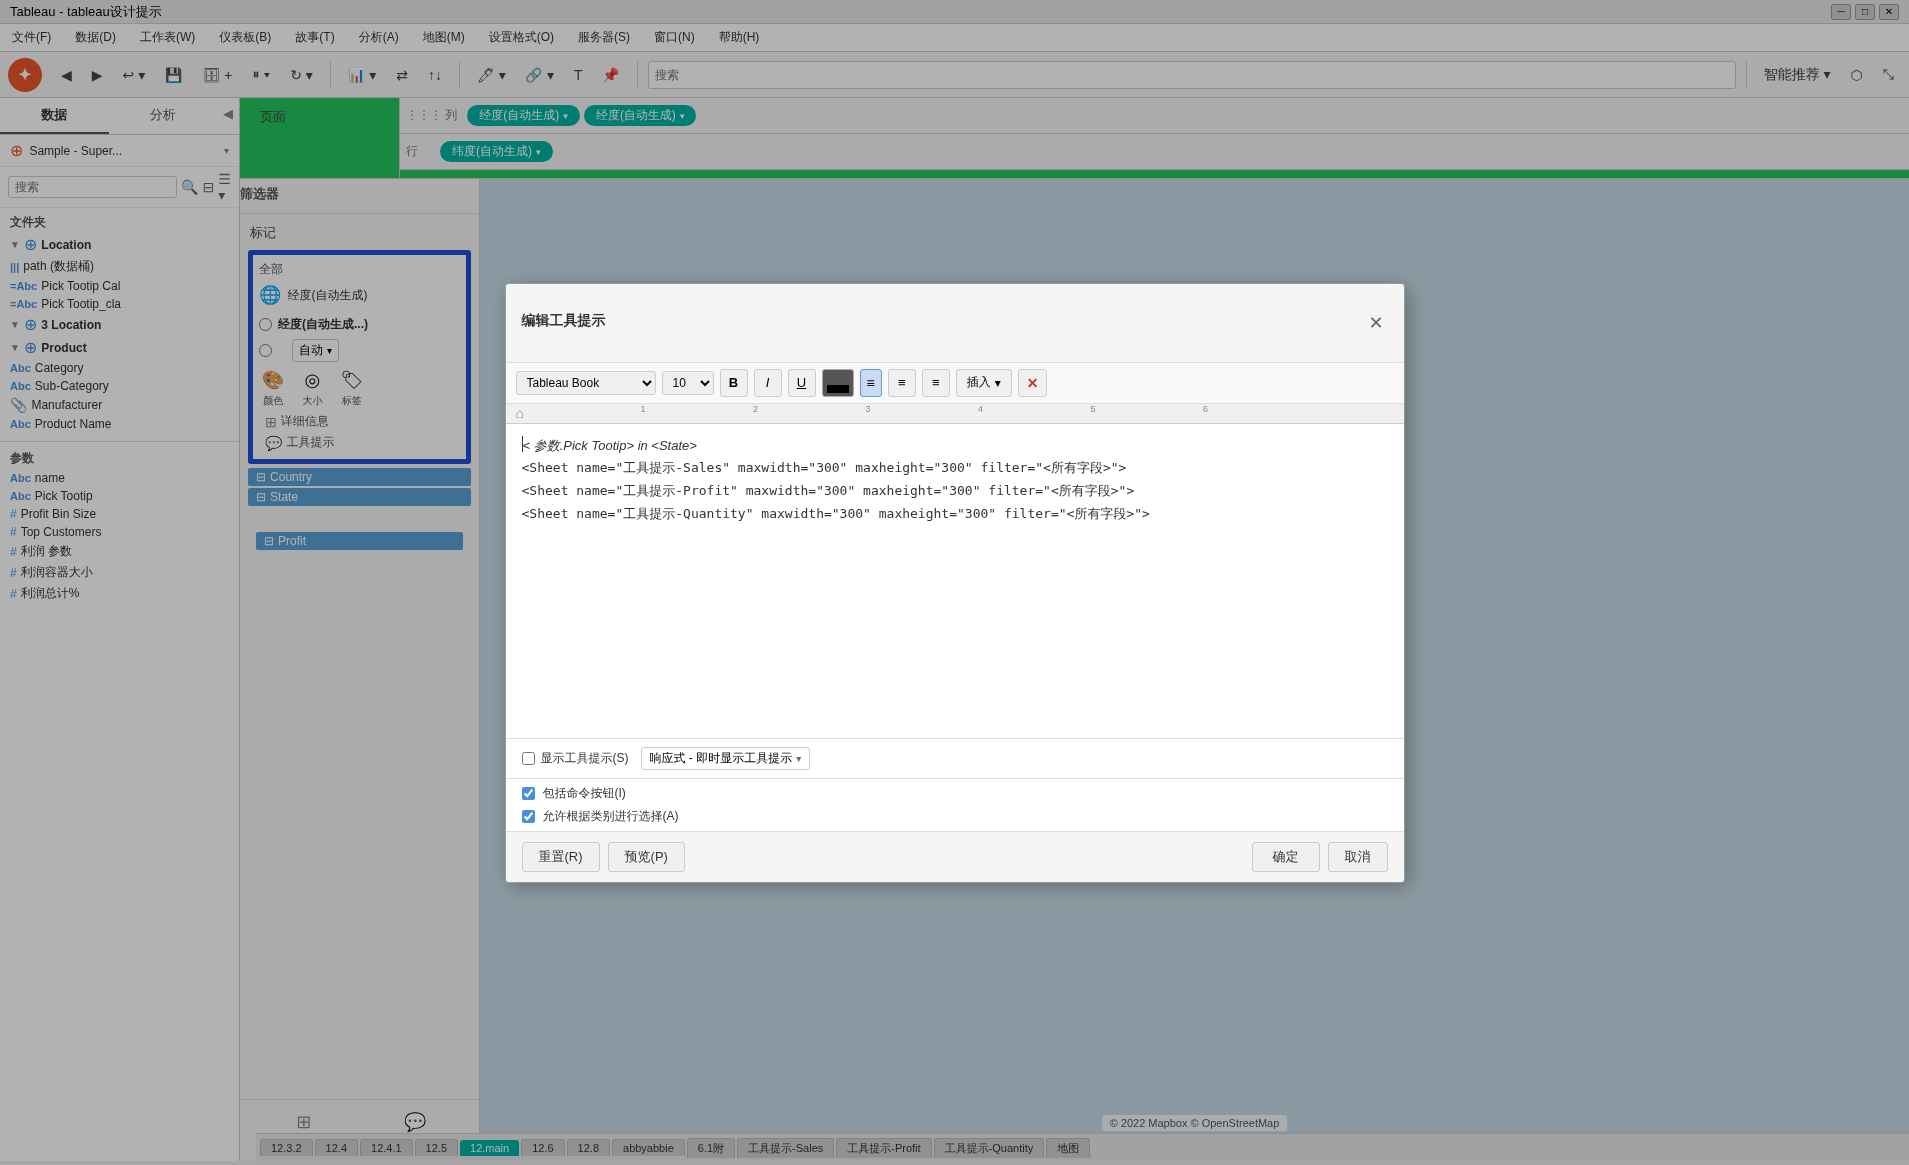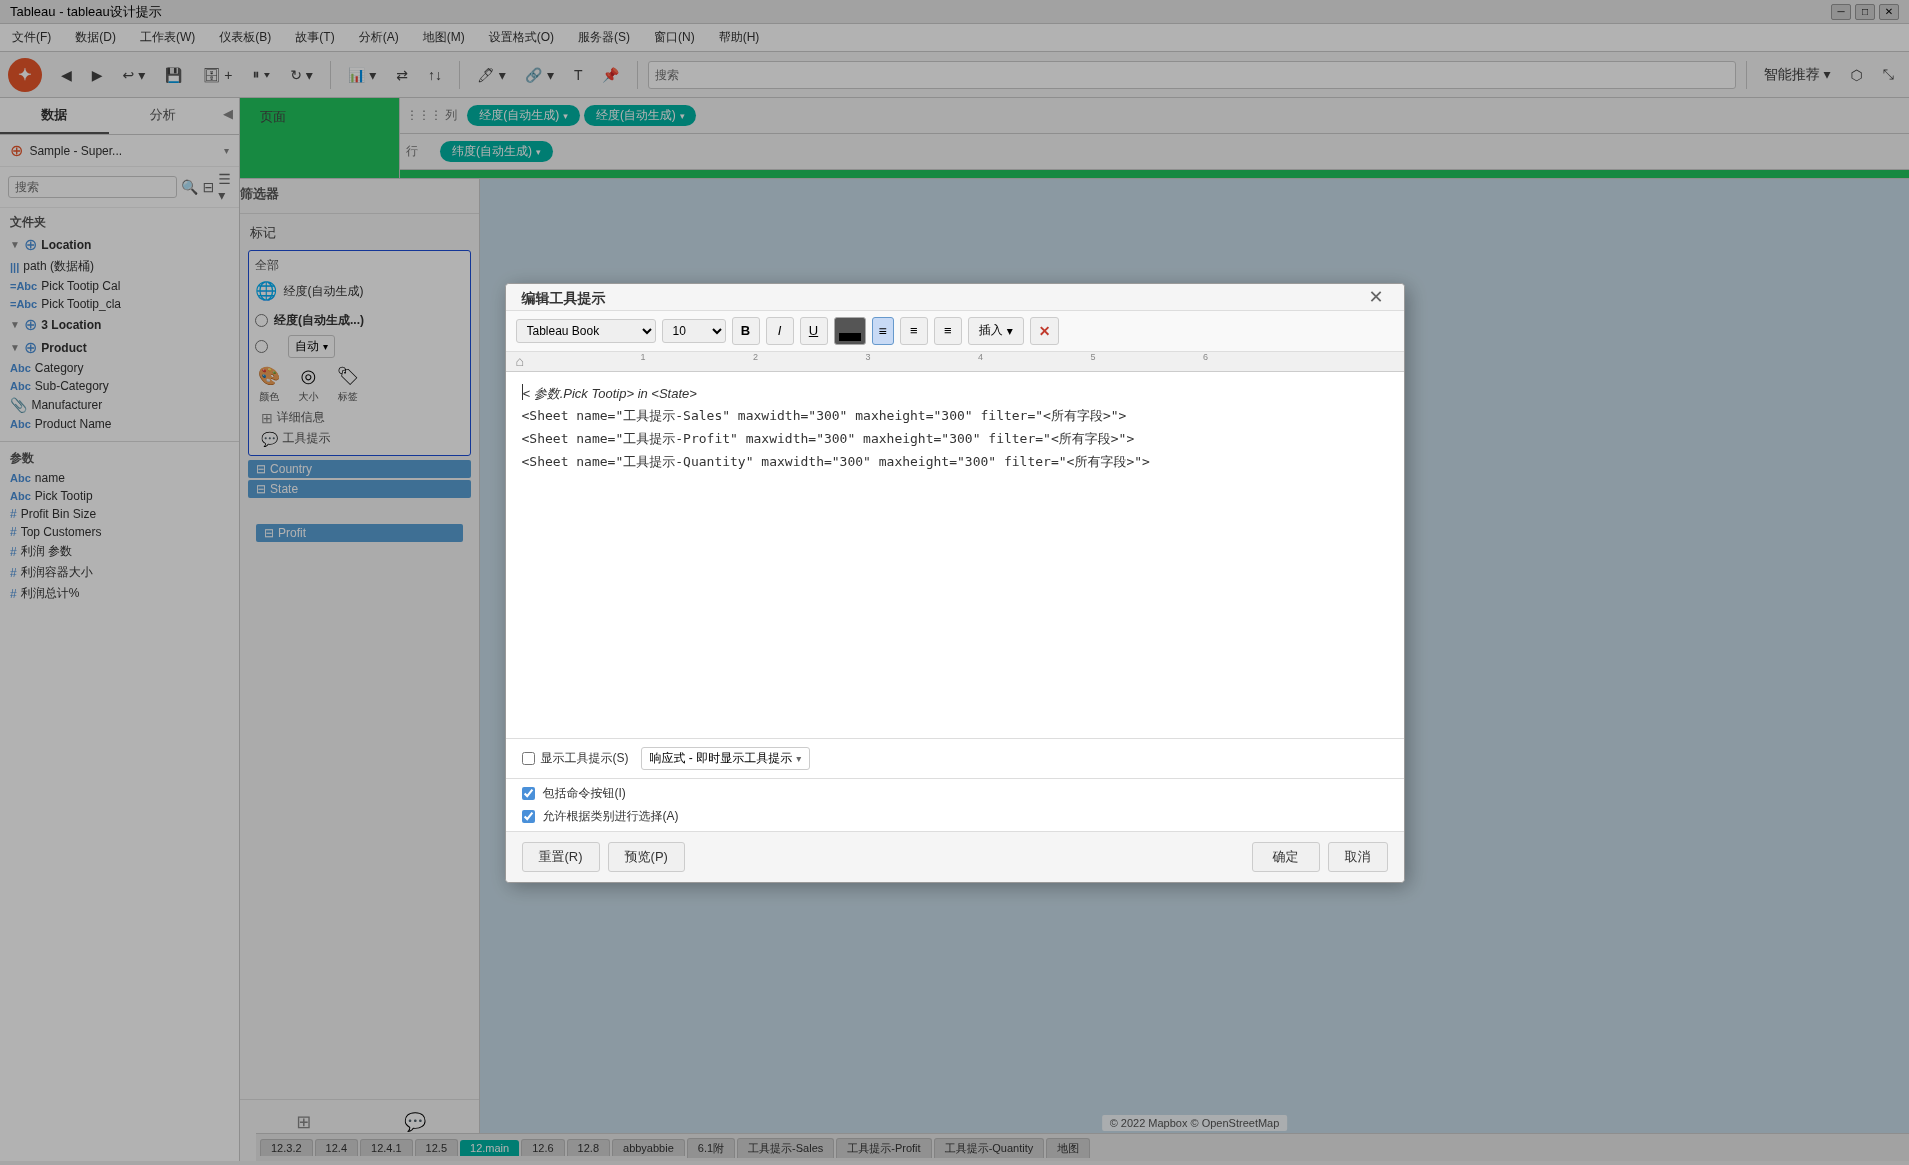--- a/index.html
+++ b/index.html
@@ -53,44 +53,44 @@
     .field-pill .chevron { font-size: 9px; }
 
     
     .map-area { flex: 1; background: #c8dce8; position: relative; display: flex; align-items: center; justify-content: center; }
 
     
     .left-sidebar { width: 240px; background: #f5f5f5; border-right: 1px solid #ccc; display: flex; flex-direction: column; overflow-y: auto; }
     .left-sidebar-section { border-bottom: 1px solid #ddd; padding: 6px 0; }
     .sidebar-section-title { font-size: 13px; color: #444; padding: 4px 10px; font-weight: normal; }
 
-    .marks-card { background: #fff; border: 1px solid #1d4ed8; border-radius: 3px; margin: 4px 8px; padding: 6px; }
+    .marks-card { background: #fff; border: 5px solid #1d4ed8; border-radius: 3px; margin: 4px 8px; padding: 6px; }
     .marks-card-title { font-size: 12px; color: #555; margin-bottom: 6px; }
     .marks-type-row { display: flex; align-items: center; gap: 6px; margin-bottom: 8px; }
     .marks-type-label { font-size: 12px; color: #333; }
     .marks-buttons { display: flex; gap: 12px; }
     .mark-btn { display: flex; flex-direction: column; align-items: center; gap: 3px; cursor: pointer; padding: 3px; border-radius: 3px; }
     .mark-btn-icon { font-size: 18px; }
     .mark-btn-text { font-size: 10px; color: #555; }
     .mark-detail-row { display: flex; align-items: center; gap: 4px; padding: 2px 6px; cursor: pointer; font-size: 12px; }
 
     
     .location-pill { display: flex; align-items: center; gap: 4px; padding: 2px 8px; margin: 2px 8px; background: #5a9fd4; border-radius: 2px; cursor: pointer; }
 
     
     .modal-overlay { position: fixed; top: 0; left: 0; width: 100%; height: 100%; background: rgba(0,0,0,0.3); z-index: 100; display: flex; align-items: center; justify-content: center; }
     .modal { background: #fff; border: 1px solid #999; border-radius: 4px; width: 900px; height: 600px; display: flex; flex-direction: column; box-shadow: 4px 4px 20px rgba(0,0,0,0.3); }
-    .modal-header { display: flex; align-items: flex-end; justify-content: space-between; padding: 2px 16px; border-bottom: 1px solid #ddd; background: #f5f5f5; border-radius: 4px 4px 0 0; }
+    .modal-header { display: flex; align-items: flex-start; justify-content: space-between; padding: 28px 16px; border-bottom: 1px solid #ddd; background: #f5f5f5; border-radius: 4px 4px 0 0; }
     .modal-title { font-size: 14px; color: #333; font-weight: bold; }
     .modal-close { background: none; border: none; font-size: 18px; cursor: pointer; color: #666; padding: 0 4px; }
 
     
     .modal-toolbar { display: flex; align-items: center; padding: 6px 10px; border-bottom: 1px solid #ddd; gap: 6px; background: #f9f9f9; flex-wrap: wrap; }
     .font-select { border: 1px solid #ccc; border-radius: 3px; padding: 3px 6px; font-size: 12px; width: 140px; }
-    .size-select { border: 1px solid #ccc; border-radius: 3px; padding: 3px 6px; font-size: 12px; width: 64px; }
+    .size-select { border: 1px solid #ccc; border-radius: 3px; padding: 3px 6px; font-size: 12px; width: 52px; }
     .fmt-btn { background: #f0f0f0; border: 1px solid #ccc; border-radius: 3px; padding: 3px 8px; font-size: 13px; cursor: pointer; min-width: 28px; height: 28px; display: flex; align-items: center; justify-content: center; }
     .align-btn { background: #c8daf5; border: 1px solid #6699cc; border-radius: 3px; padding: 3px 6px; font-size: 14px; cursor: pointer; height: 28px; display: flex; align-items: center; justify-content: center; }
     .insert-btn { background: #f0f0f0; border: 1px solid #ccc; border-radius: 3px; padding: 3px 10px; font-size: 12px; cursor: pointer; height: 28px; display: flex; align-items: center; gap: 4px; }
     .clear-btn { background: #f0f0f0; border: 1px solid #ccc; border-radius: 3px; padding: 3px 8px; cursor: pointer; height: 28px; display: flex; align-items: center; justify-content: center; color: #c0392b; font-size: 14px; font-weight: bold; }
 
     
     .modal-ruler { height: 20px; background: #f0f0f0; border-bottom: 1px solid #ccc; position: relative; display: flex; align-items: center; padding: 0 10px; }
 
     
     .modal-editor { flex: 1; overflow-y: auto; border-bottom: 1px solid #ddd; background: #fff; }

